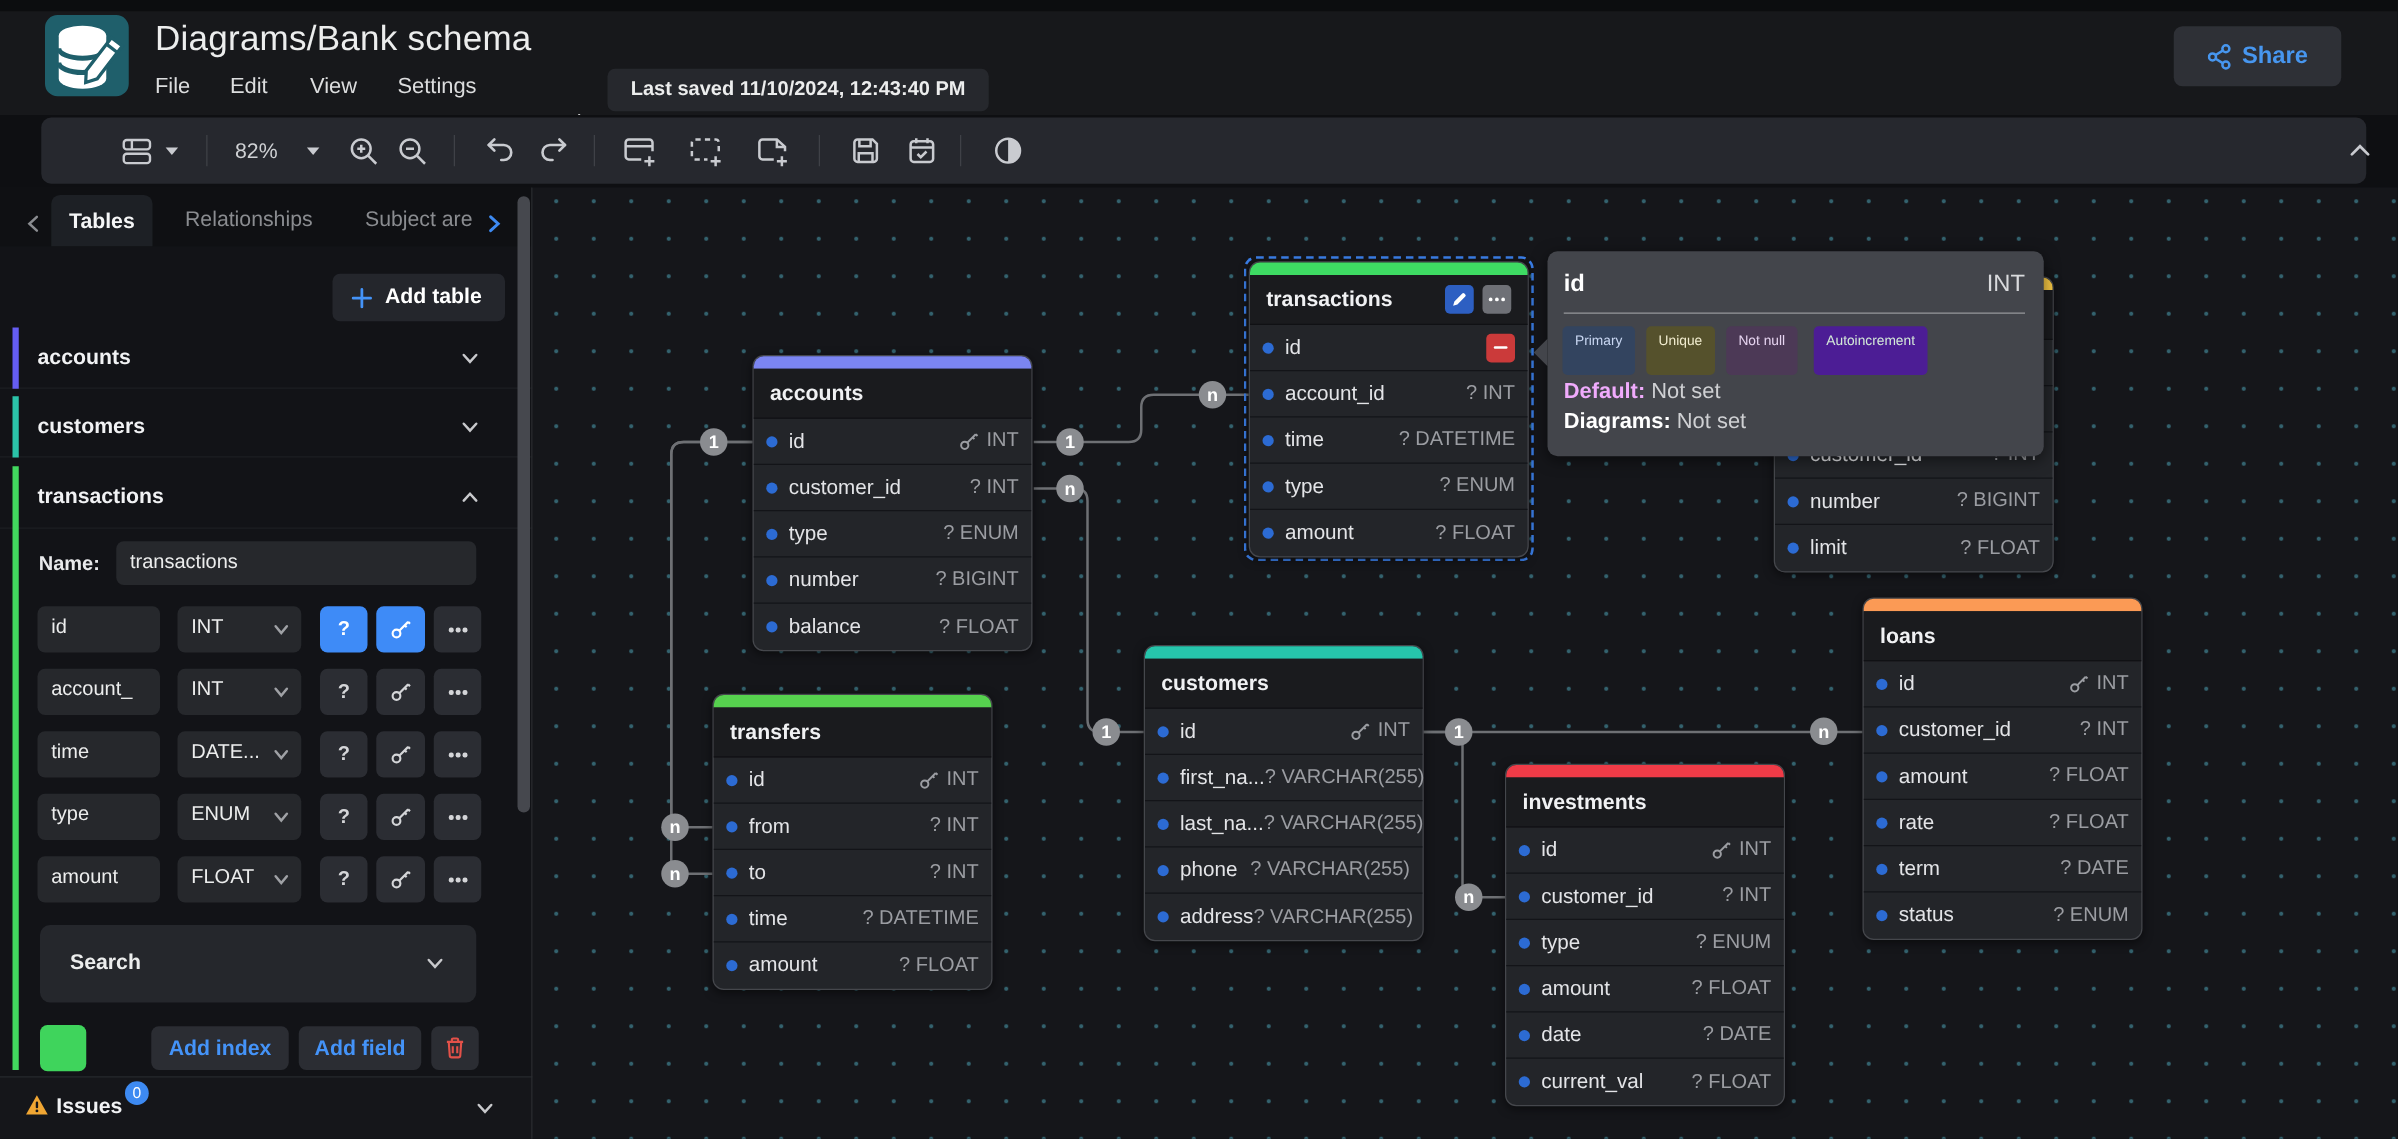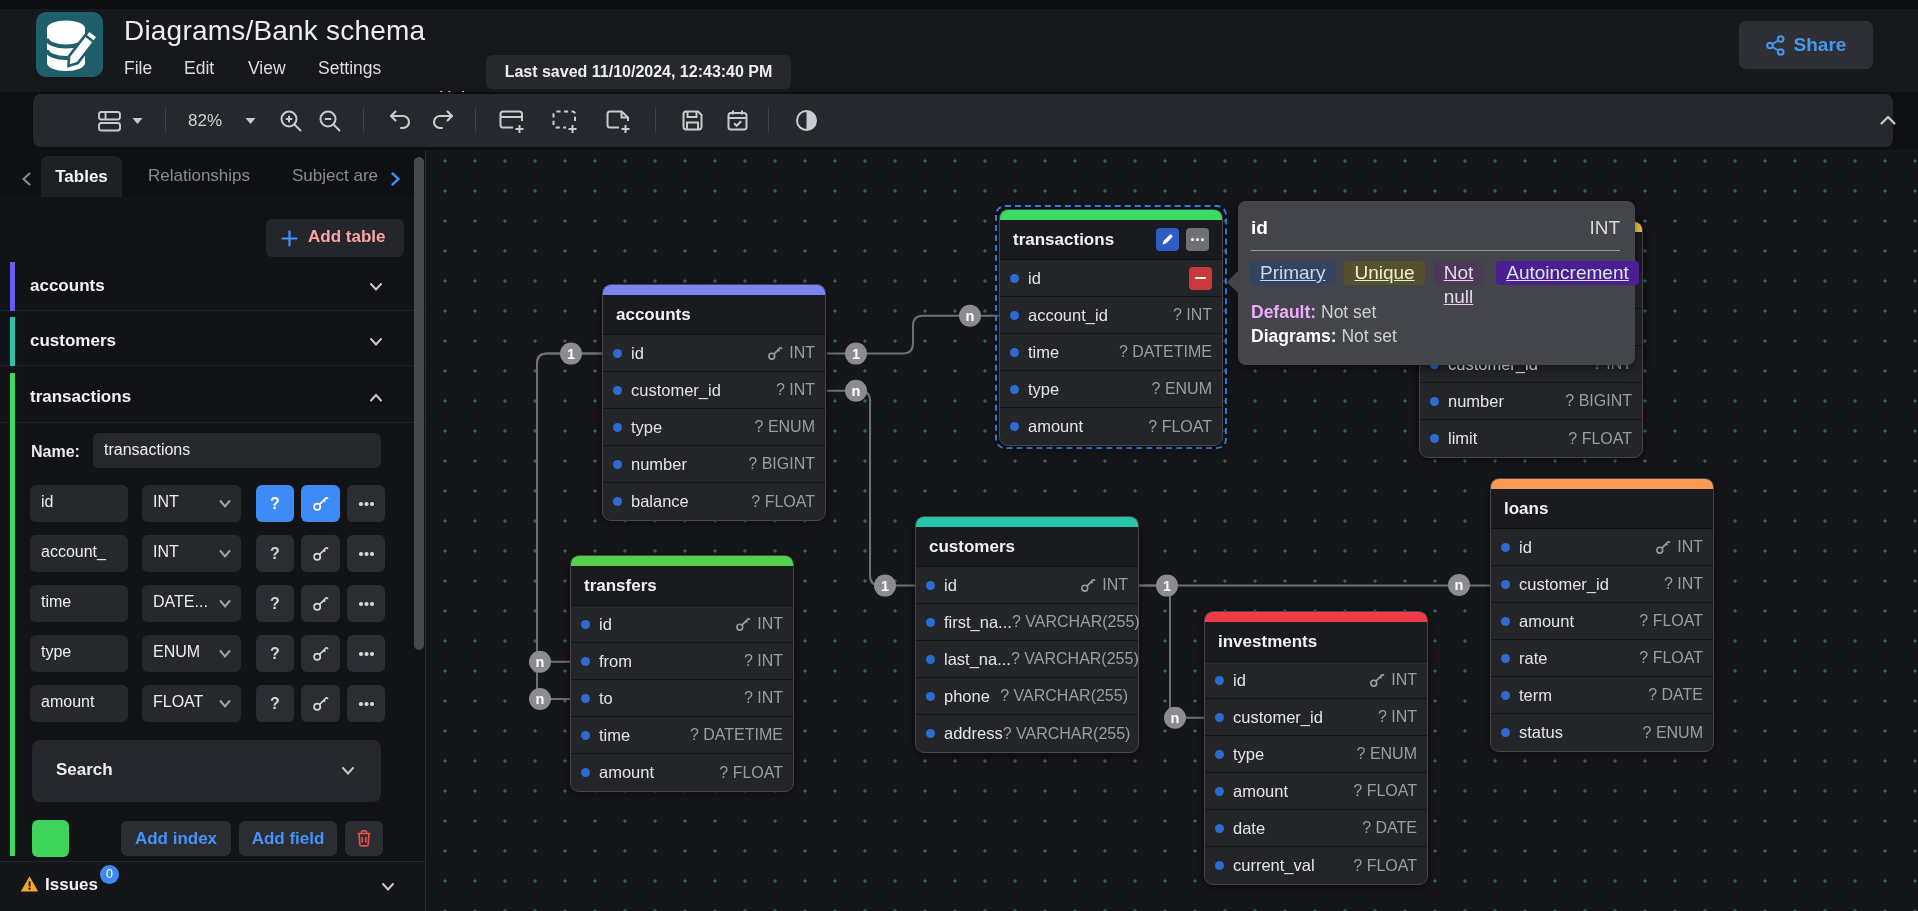--- a/index.html
+++ b/index.html
@@ -56,21 +56,21 @@
   .trow { height:37px; display:flex; align-items:center; padding:0 10px; border-bottom:1px solid #131418;
     color:#e3e4e7; font-size:16.5px; }
   .trow:last-child { border-bottom:none; border-radius:0 0 8px 8px; }
   .fdot { width:9px; height:9px; border-radius:50%; background:#2c6bd3; margin:0 9px 0 0; flex:none; }
   .ftype { margin-left:auto; color:#9b9da2; font-size:16px; white-space:nowrap; display:flex; align-items:center; gap:6px; }
   
   #tooltip { position:absolute; left:812px; top:51px; width:397px; height:164px; background:#43454b; border-radius:8px;
     box-shadow:0 3px 12px rgba(0,0,0,0.5); }
   #tooltip:before { content:""; position:absolute; left:-11px; top:70px; border:11px solid transparent;
     border-right-color:#43454b; border-left:none; }
-  .pill { display:inline-block; height:24px; line-height:24px; border-radius:4px; padding:0 10px; font-size:19px;text-decoration:underline; }
+  .pill { display:inline-block; height:39px; line-height:24px; border-radius:4px; padding:0 10px; font-size:11px; }
 </style>
 </head>
 <body>
 <div id="header">
   <div id="topstrip"></div>
   <div id="logo">
     <svg style="position:absolute; left:0px; top:0px;" width="67" height="65" viewBox="0 0 67 65">
       <ellipse cx="30" cy="16.5" rx="19" ry="8" fill="#fff"></ellipse>
       <path d="M11,16.5 V51 a19,8 0 0 0 38,0 V16.5 Z" fill="#fff"></path>
       <path d="M11,26.5 a19,8 0 0 0 38,0 M11,38 a19,8 0 0 0 38,0" fill="none" stroke="#1f5f6b" stroke-width="4"></path>
@@ -217,21 +217,21 @@
   <svg style="position:absolute; left:386px; top:20px;" width="18" height="18" viewBox="0 0 18 18">
       <g fill="none" stroke="#3d8af2" stroke-width="2.4" stroke-linecap="round">
         <path d="M6.5,3.5 L12.5,9 L6.5,14.5"></path>
       </g>
     </svg>
 
   <div class="btn" style="left:266px; top:69px; width:138px; height:38px; background:#24262c;">
     <svg style="position:absolute; left:15px; top:11px;" width="17" height="17" viewBox="0 0 17 17">
         <path d="M8.5,1.5 V15.5 M1.5,8.5 H15.5" stroke="#4493f8" stroke-width="2.2" stroke-linecap="round"></path>
       </svg>
-    <span style="position:absolute; left:42px; top:8px; color:#fca5a5; font-size:17px; font-weight:bold;">Add table</span>
+    <span style="position:absolute; left:42px; top:8px; color:#ffffff; font-size:17px; font-weight:bold;">Add table</span>
   </div>
 
   <div class="srow" style="top:112px;">
     <div class="sstrip" style="background:#655df2;"></div>
     <div class="sname">accounts</div>
     <svg class="schev" width="16" height="14" viewBox="0 0 16 14">
         <path d="M3,4 L8,9.5 L13,4" fill="none" stroke="#c8c9cc" stroke-width="2" stroke-linecap="round"></path>
       </svg>
   </div>
   <div class="srow" style="top:167px;">

